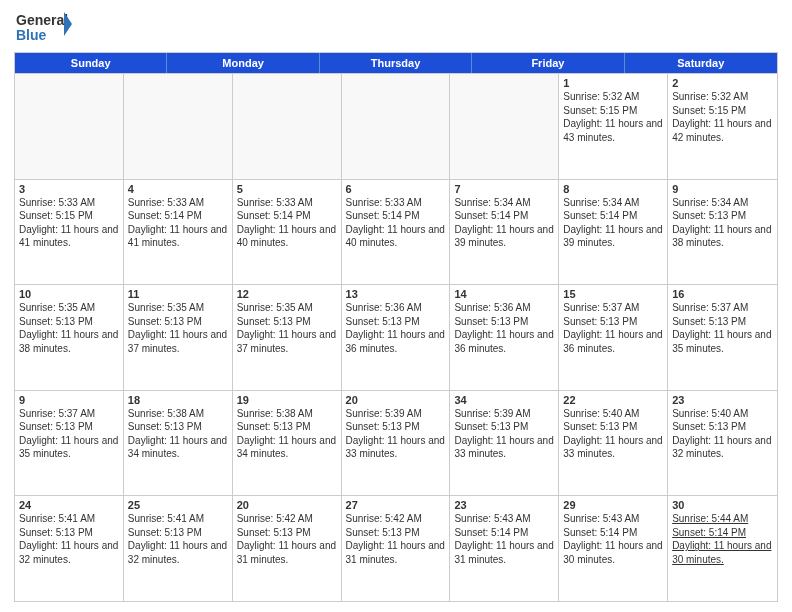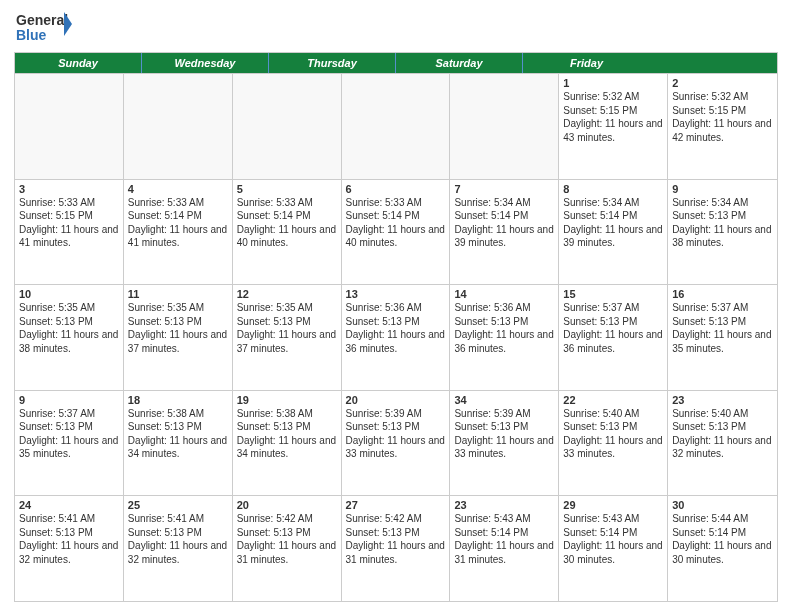--- a/index.html
+++ b/index.html
@@ -45,23 +45,22 @@
       color: #333;
     }
     .calendar {
       flex: 1;
       display: flex;
       flex-direction: column;
       border: 1px solid #ccc;
     }
     .cal-header-row {
       display: grid;
-      grid-template-columns: repeat(6, 1fr);
-      background: #15803d;
-      font-style: italic;
+      grid-template-columns: repeat(5, 1fr);
+      background: #1d4ed8;
     }
     .cal-header-cell {
       color: #fff;
       font-size: 11px;
       font-weight: bold;
       text-align: center;
       padding: 4px 2px;
       border-right: 1px solid #5590cc;
     }
     .cal-header-cell:last-child {
@@ -118,24 +117,24 @@
     </div>
     <div class="title-block">
       <div class="month-title"></div>
       <div class="subtitle"></div>
     </div>
   </div>
 
   <div class="calendar">
     <div class="cal-header-row">
     <div class="cal-header-cell">Sunday</div>
-        <div class="cal-header-cell">Wednesday</div>
+        <div class="cal-header-cell">Monday</div>
         <div class="cal-header-cell">Thursday</div>
+        <div class="cal-header-cell">Friday</div>
         <div class="cal-header-cell">Saturday</div>
-        <div class="cal-header-cell">Friday</div>
       </div>
     <div class="cal-body">
     <div class="cal-row">
           <div class="cal-cell empty"></div>
           <div class="cal-cell empty"></div>
           <div class="cal-cell empty"></div>
           <div class="cal-cell empty"></div>
           <div class="cal-cell empty"></div>
           <div class="cal-cell"><span class="day-num">1</span><span class="info" style="white-space: pre-line;">Sunrise: 5:32 AM
 Sunset: 5:15 PM
@@ -225,19 +224,19 @@
 Daylight: 11 hours and 31 minutes.</span></div>
           <div class="cal-cell"><span class="day-num">27</span><span class="info" style="white-space: pre-line;">Sunrise: 5:42 AM
 Sunset: 5:13 PM
 Daylight: 11 hours and 31 minutes.</span></div>
           <div class="cal-cell"><span class="day-num">23</span><span class="info" style="white-space: pre-line;">Sunrise: 5:43 AM
 Sunset: 5:14 PM
 Daylight: 11 hours and 31 minutes.</span></div>
           <div class="cal-cell"><span class="day-num">29</span><span class="info" style="white-space: pre-line;">Sunrise: 5:43 AM
 Sunset: 5:14 PM
 Daylight: 11 hours and 30 minutes.</span></div>
-          <div class="cal-cell"><span class="day-num">30</span><span class="info" style="white-space: pre-line;">Sunrise: 5:44 AM
+          <div class="cal-cell"><span class="day-num">30</span><span class="info" style="white-space: pre-line; text-decoration: underline;">Sunrise: 5:44 AM
 Sunset: 5:14 PM
 Daylight: 11 hours and 30 minutes.</span></div>
         </div>
       </div>
   </div>
 </div>
 
 </body></html>

